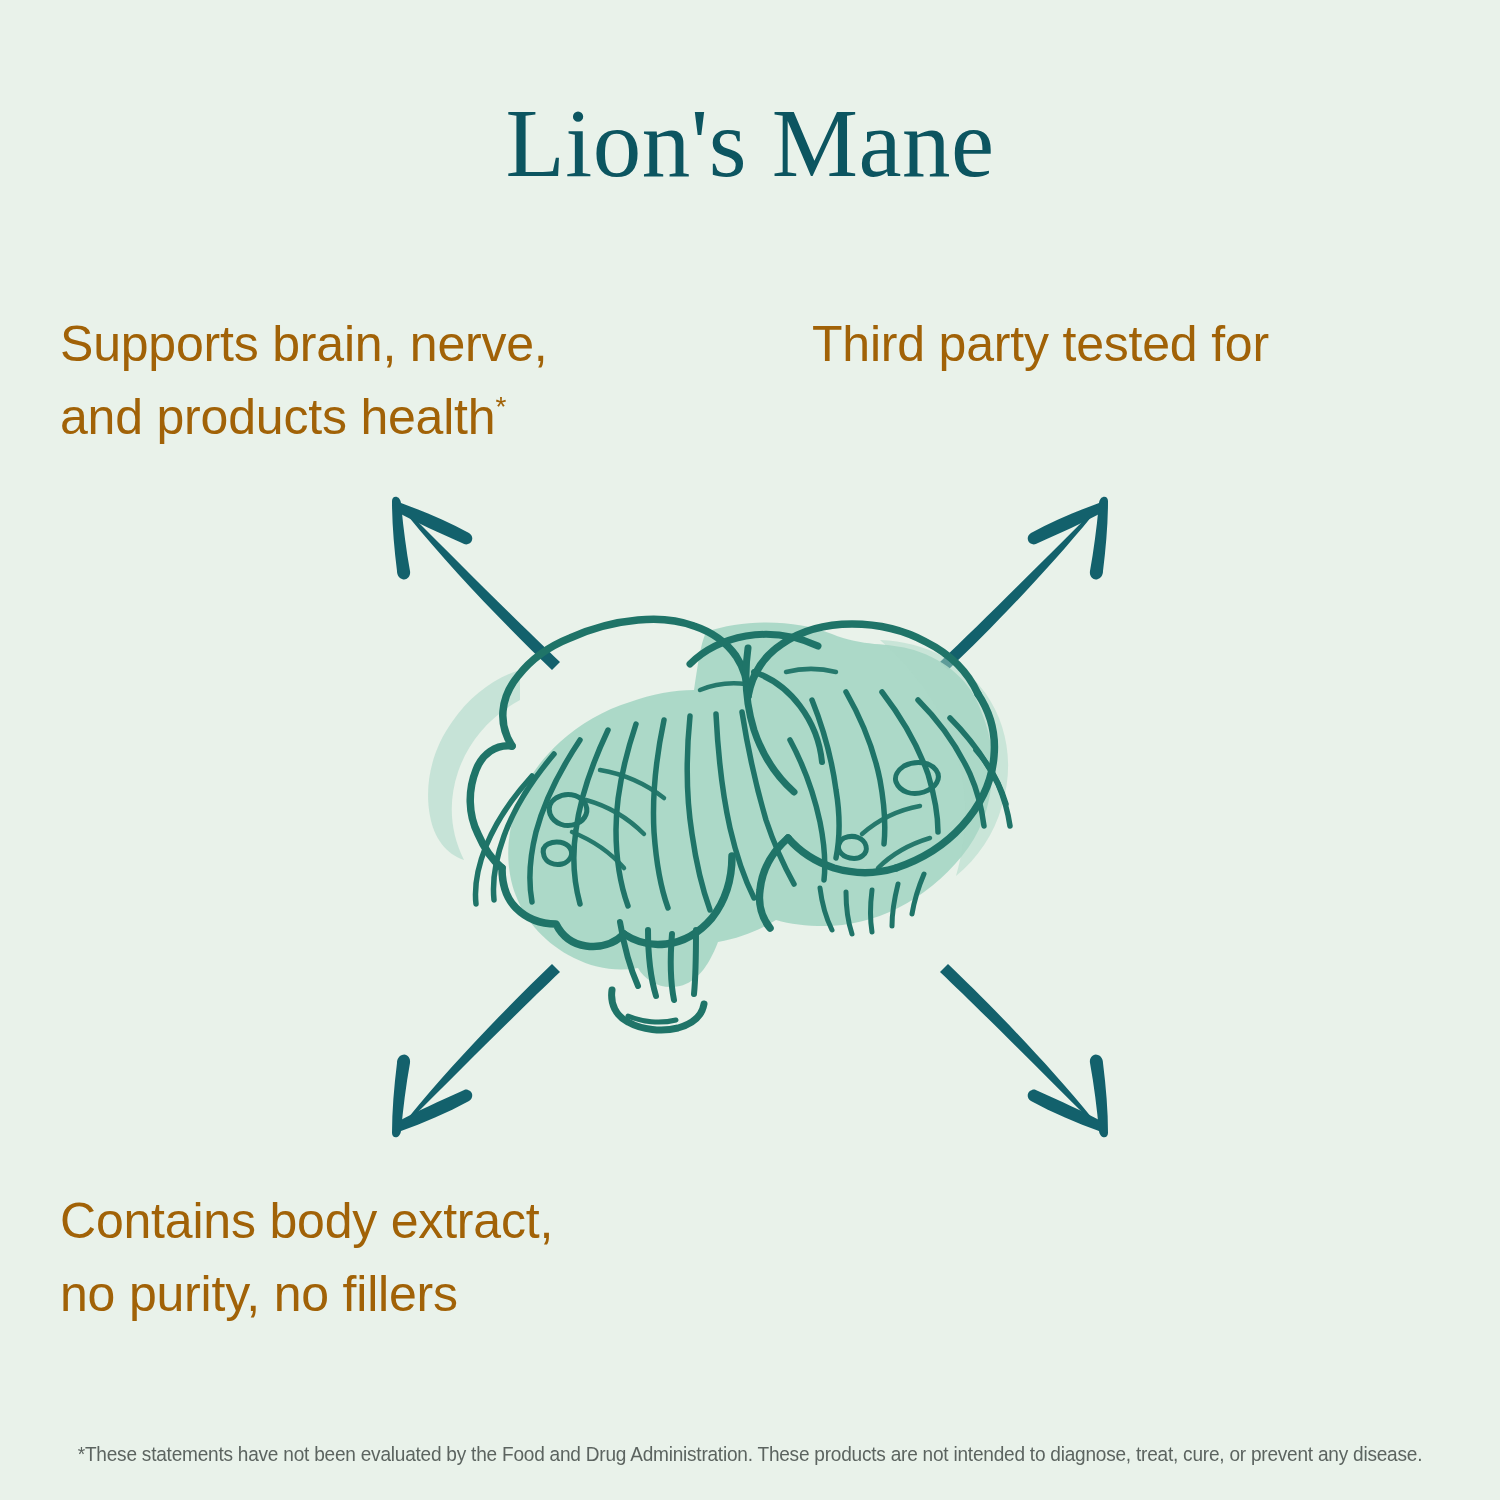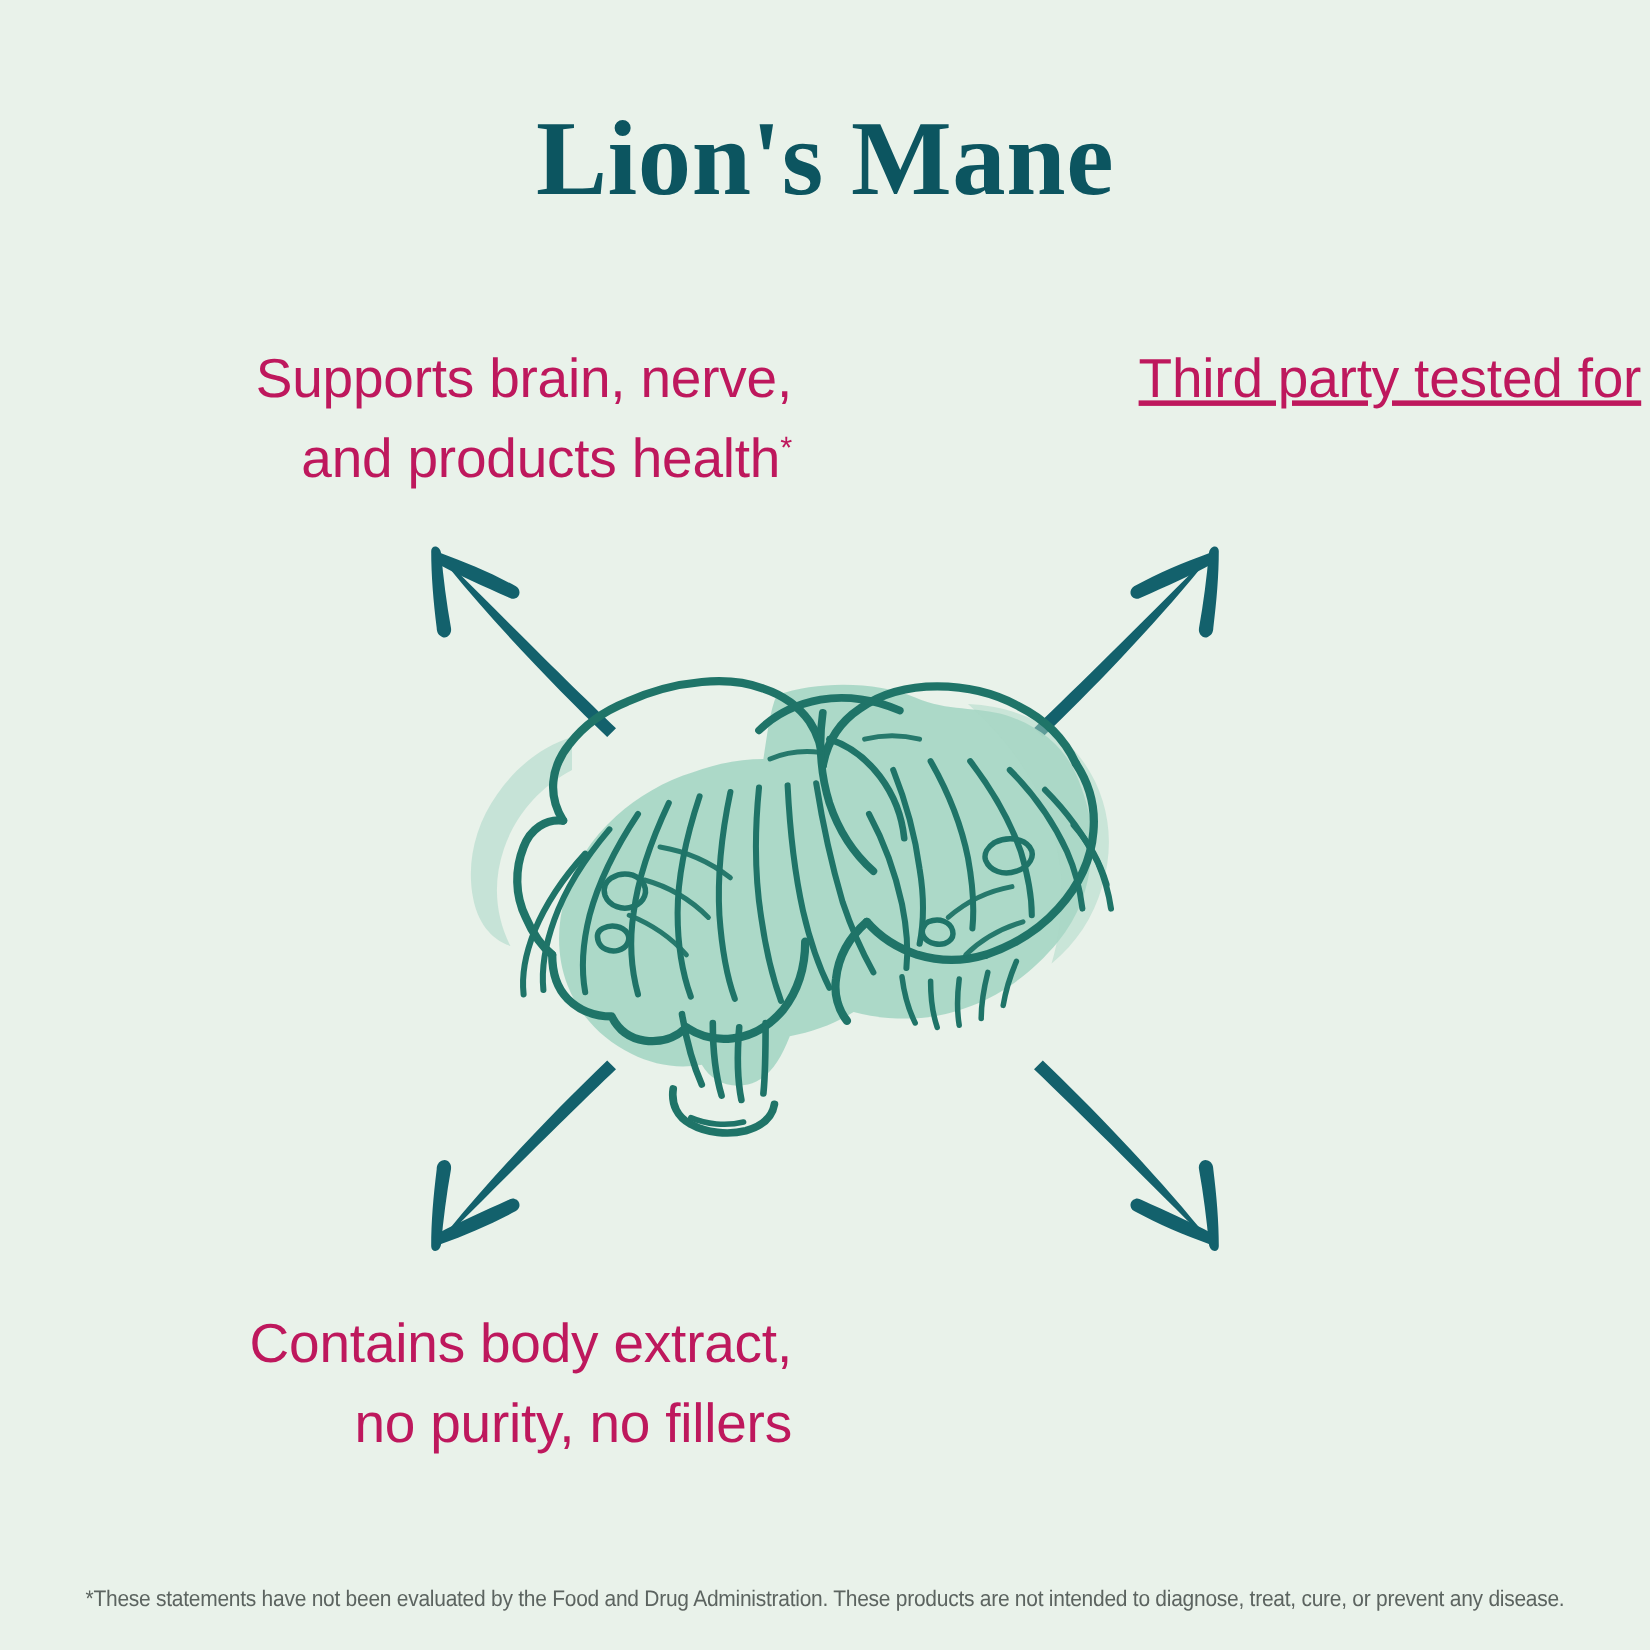--- a/index.html
+++ b/index.html
@@ -24,38 +24,38 @@
   
   #page-title {
     position: absolute;
     top: 92px;
     left: 0;
     width: 1500px;
     text-align: center;
     font-family: "Liberation Serif", "DejaVu Serif", serif;
     font-size: 97px;
     line-height: 1.08;
-    font-weight: 700;
+    font-weight: 400;
     color: #0c5560;
     letter-spacing: 0.5px;
   }
 
   
   .benefit {
     position: absolute;
     font-family: "Liberation Sans", sans-serif;
     font-size: 50px;
     line-height: 1.46;
     font-weight: 400;
-    color: #be185d;
-    text-align: right;
+    color: #a16207;
+    text-align: left;
     letter-spacing: -0.2px;
   }
   #benefit-top-left   { top: 308px;  left: 60px;  width: 660px; }
-  #benefit-top-right  { top: 308px;  left: 832px; width: 660px; text-decoration: underline; }
+  #benefit-top-right  { top: 308px;  left: 812px; width: 660px; }
   #benefit-bottom-left{ top: 1185px; left: 60px;  width: 660px; }
   #benefit-bottom-right{top: 1185px; left: 790px; width: 660px; }
 
   .benefit .sup {
     font-size: 28px;
     vertical-align: super;
     line-height: 0;
   }
 
   

